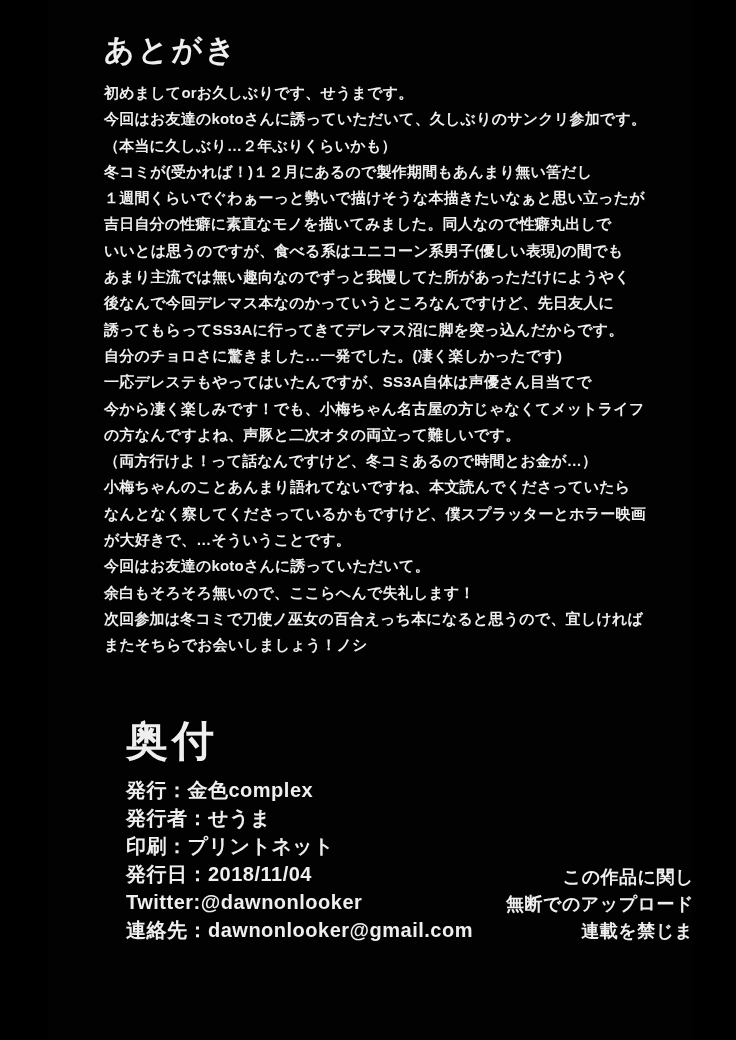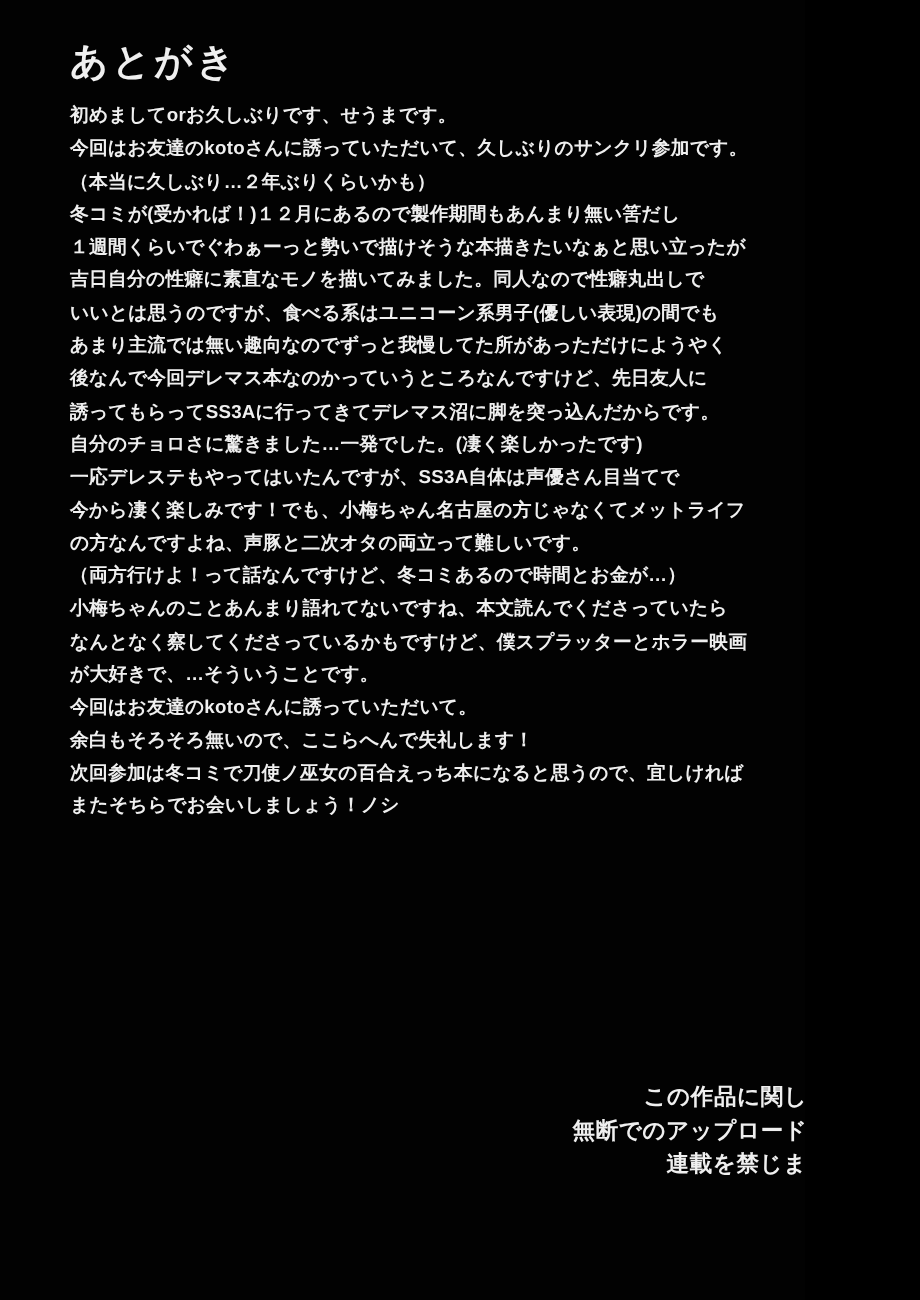--- a/index.html
+++ b/index.html
@@ -9,20 +9,21 @@
   }
   .page {
     position: relative;
     width: 644px;
     height: 1040px;
     background: #020202;
     color: #efefef;
     font-family: "Liberation Sans", "DejaVu Sans", sans-serif;
     font-weight: bold;
     overflow: hidden;
+    margin-left: 48px;
   }
   .afterword {
     position: absolute;
     top: 32px;
     left: 56px;
     right: 4px;
   }
   .afterword h1 {
     margin: 0 0 12px 0;
     font-size: 30px;
@@ -92,20 +93,29 @@
     <p>（両方行けよ！って話なんですけど、冬コミあるので時間とお金が…）</p>
     <p>小梅ちゃんのことあんまり語れてないですね、本文読んでくださっていたら</p>
     <p>なんとなく察してくださっているかもですけど、僕スプラッターとホラー映画</p>
     <p>が大好きで、…そういうことです。</p>
     <p>今回はお友達のkotoさんに誘っていただいて。</p>
     <p>余白もそろそろ無いので、ここらへんで失礼します！</p>
     <p>次回参加は冬コミで刀使ノ巫女の百合えっち本になると思うので、宜しければ</p>
     <p>またそちらでお会いしましょう！ノシ</p>
   </section>
 
+  <section class="colophon">
+    <h2>奥付</h2>
+    <p>発行：金色complex</p>
+    <p>発行者：せうま</p>
+    <p>印刷：プリントネット</p>
+    <p>発行日：2018/11/04</p>
+    <p>Twitter:@dawnonlooker</p>
+    <p>連絡先：dawnonlooker@gmail.com</p>
+  </section>
 
   <aside class="notice">
     <p>この作品に関し、</p>
     <p>無断でのアップロード、</p>
     <p>連載を禁じます</p>
   </aside>
 
 </div>
 
 </body></html>

